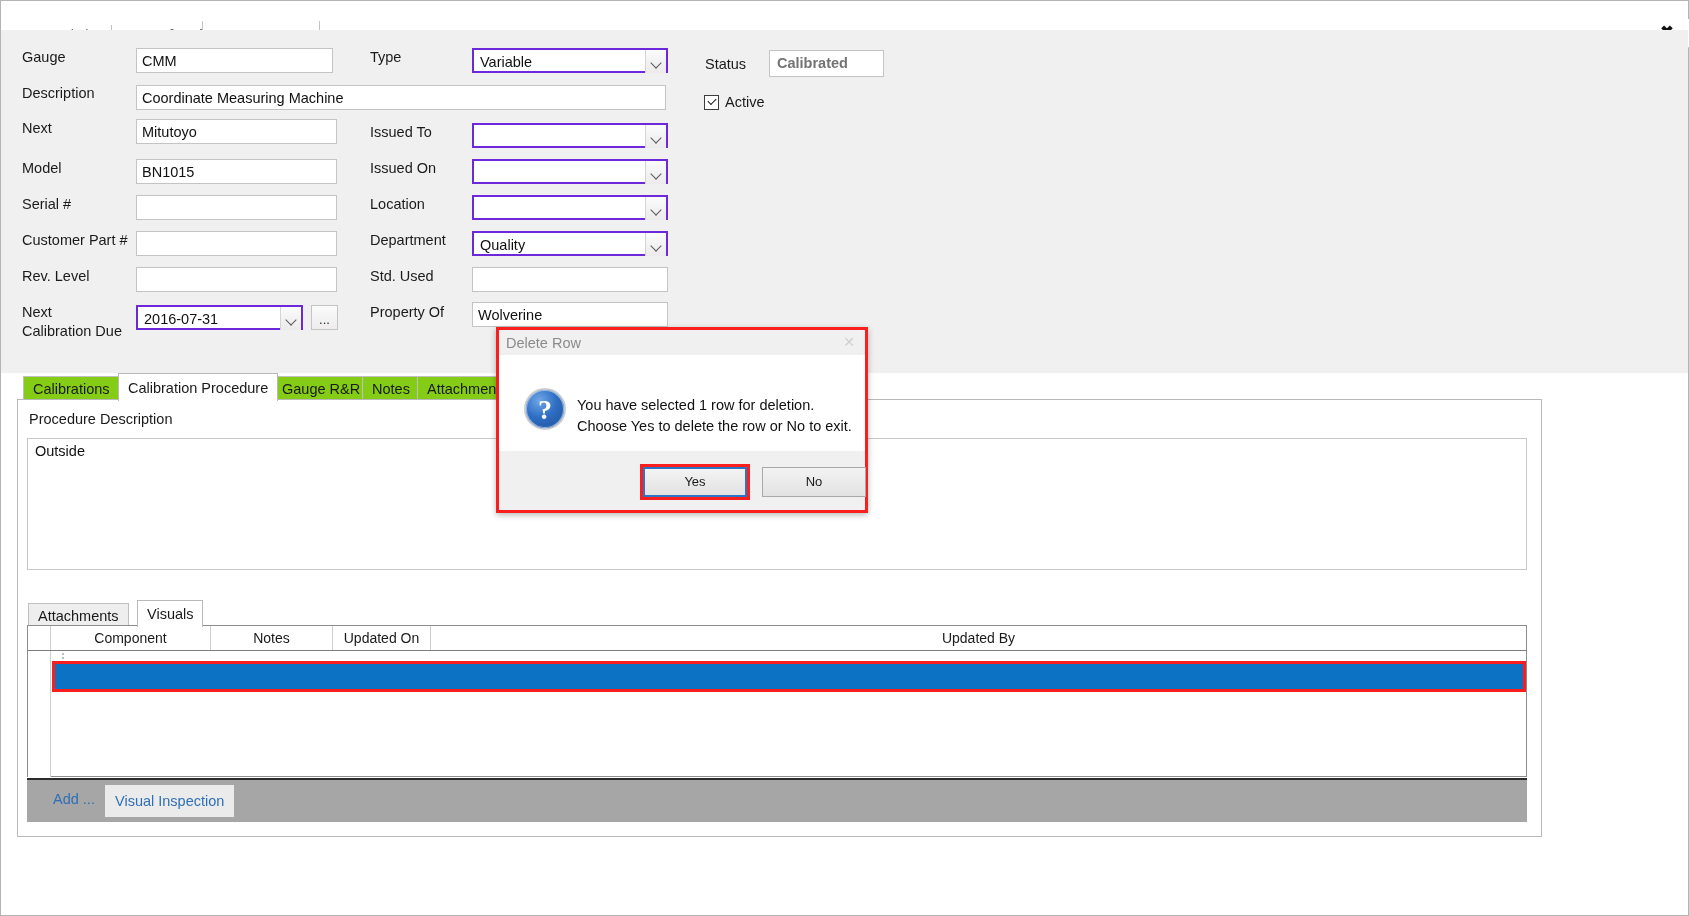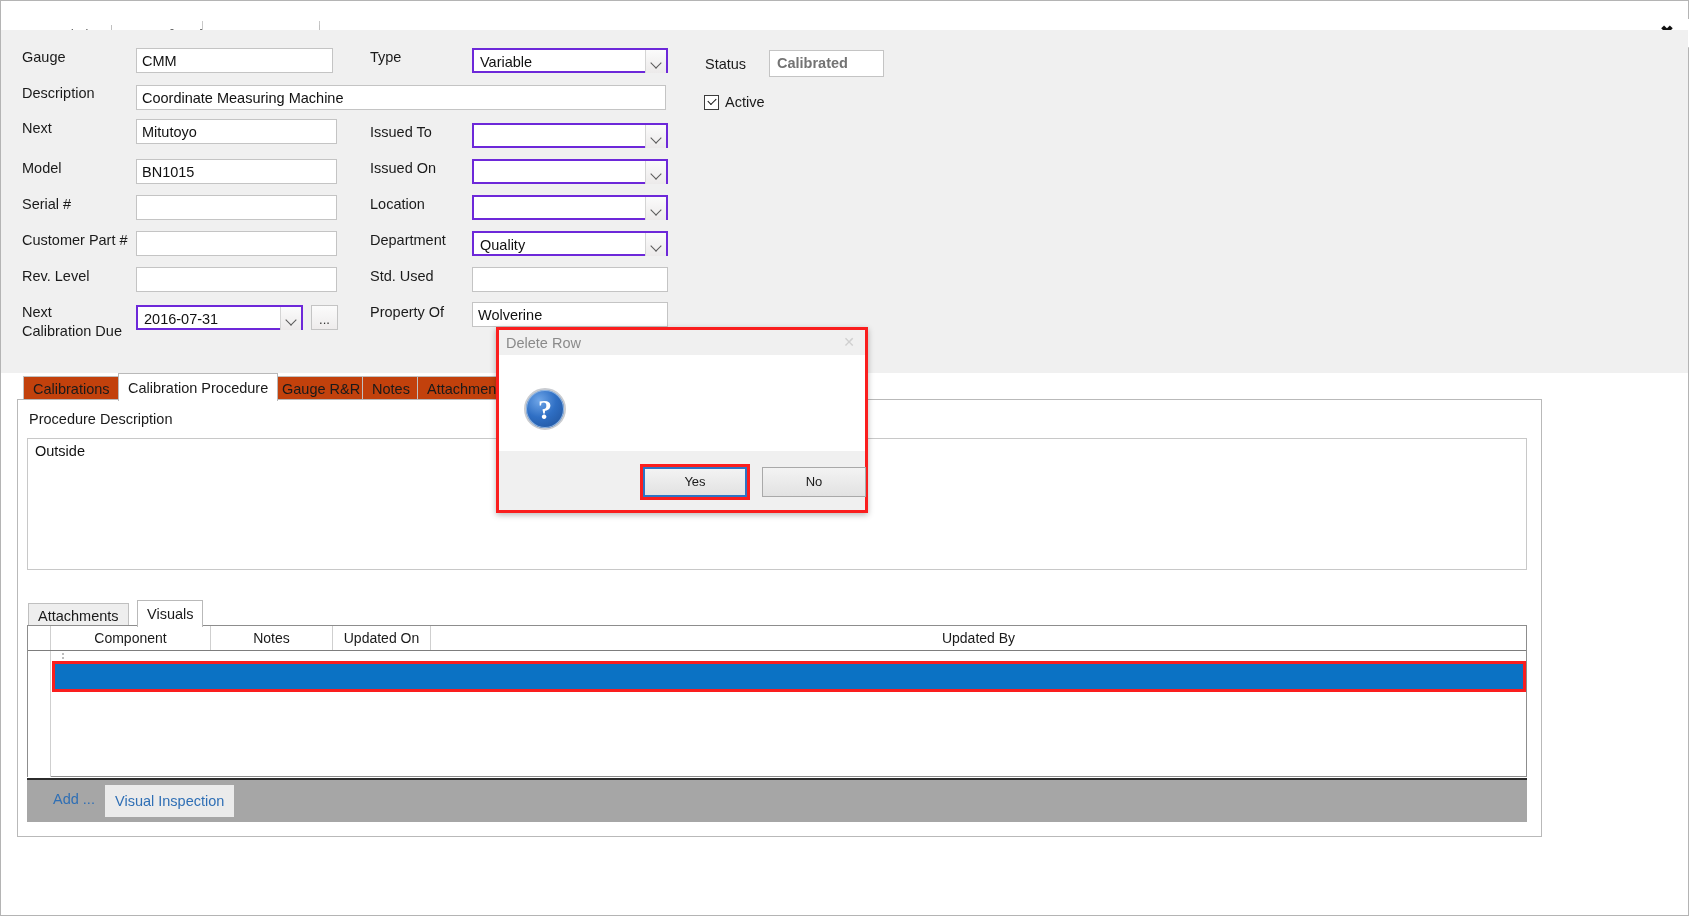--- a/index.html
+++ b/index.html
@@ -157,21 +157,21 @@
     position: absolute; left: 16px; top: 372px;
     width: 1525px; height: 464px;
   }
   .tabrow {
     position: absolute; left: 0; top: 0;
     height: 27px; width: 100%;
   }
   .ptab {
     position: absolute; top: 3px;
     height: 24px;
-    background: #c2410c;
+    background: #84cc16;
     border: 1px solid #c0c0c0;
     border-bottom: none;
     font-size: 14.5px;
     color: #1a1a1a;
     padding: 2px 9px 0 9px;
     line-height: 21px;
     white-space: nowrap;
   }
   .ptab.active {
     top: 0; height: 28px;
@@ -484,20 +484,24 @@
         <div class="tb-btn">Visual Inspection</div>
       </div>
     </div>
   </div>
 
   <div class="modal">
     <div class="modal-title">Delete Row</div>
     <div class="modal-close">✕</div>
     <div class="modal-body">
       <div class="q-icon"></div>
+      <div class="modal-msg">
+        <div>You have selected 1 row for deletion.</div>
+        <div>Choose Yes to delete the row or No to exit.</div>
+      </div>
     </div>
     <div class="modal-foot">
       <div class="dlg-btn yes">Yes</div>
       <div class="dlg-btn no">No</div>
     </div>
   </div>
 
 </div>
 
 </body></html>

